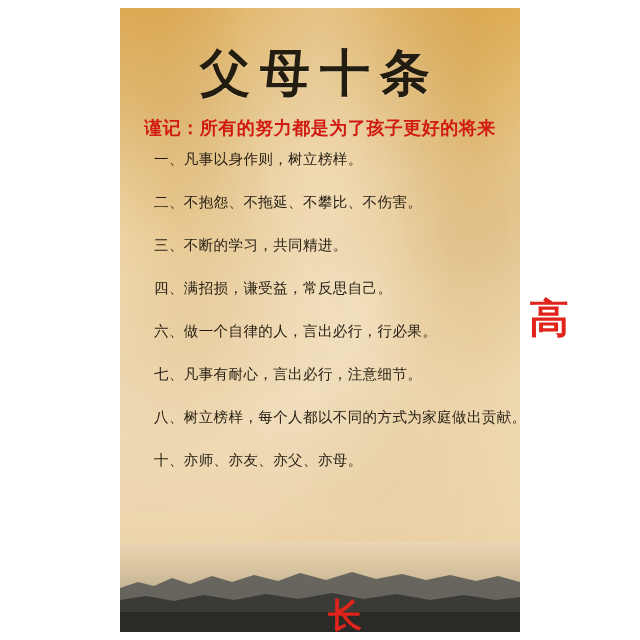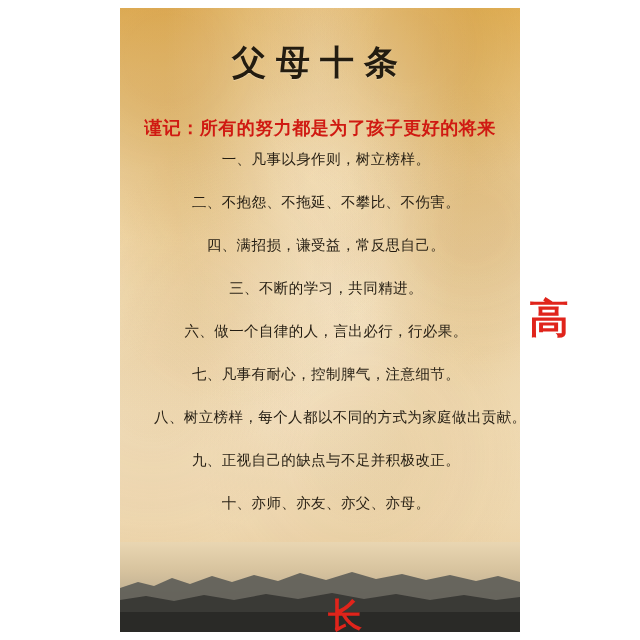--- a/index.html
+++ b/index.html
@@ -54,21 +54,21 @@
     opacity: .85;
   }
 
   .poster-title {
     position: absolute;
     left: 0; right: 0;
     top: 32px;
     text-align: center;
     font-family: "Liberation Serif", serif;
     font-weight: bold;
-    font-size: 34px;
+    font-size: 50px;
     letter-spacing: 10px;
     color: #231c10;
     text-shadow: 0 1px 0 rgba(255,255,255,0.25);
   }
 
   .poster-subtitle {
     position: absolute;
     left: 0; right: 0;
     top: 108px;
     text-align: center;
@@ -76,21 +76,20 @@
     font-weight: bold;
     color: #d01a12;
     letter-spacing: 0.5px;
   }
 
   .items {
     position: absolute;
     left: 34px;
     right: 22px;
     top: 142px;
-    text-align: center;
   }
 
   .item {
     font-size: 14.5px;
     color: #241d12;
     line-height: 1.3;
     margin-bottom: 24.2px;
     letter-spacing: 0.4px;
     white-space: nowrap;
   }
@@ -139,26 +138,25 @@
 
   <div class="poster">
     <div class="paper-noise"></div>
 
     <div class="poster-title">父母十条</div>
     <div class="poster-subtitle">谨记：所有的努力都是为了孩子更好的将来</div>
 
     <div class="items">
       <div class="item">一、凡事以身作则，树立榜样。</div>
       <div class="item">二、不抱怨、不拖延、不攀比、不伤害。</div>
+      <div class="item">三、不断的学习，共同精进。</div>
       <div class="item">四、满招损，谦受益，常反思自己。</div>
-      <div class="item">三、不断的学习，共同精进。</div>
       <div class="item">六、做一个自律的人，言出必行，行必果。</div>
-      <div class="item">七、凡事有耐心，控制脾气，注意细节。</div>
+      <div class="item">七、凡事有耐心，言出必行，注意细节。</div>
       <div class="item">八、树立榜样，每个人都以不同的方式为家庭做出贡献。</div>
-      <div class="item">九、正视自己的缺点与不足并积极改正。</div>
       <div class="item">十、亦师、亦友、亦父、亦母。</div>
     </div>
 
     <div class="horizon">
       <div class="sky"></div>
       <svg width="400" height="90" viewBox="0 0 400 90">
         <path d="M0 46 L18 40 L34 44 L52 36 L70 42 L92 34 L112 40 L134 33 L158 39 L180 31 L206 38 L232 30 L256 37 L282 32 L306 38 L330 33 L356 39 L378 34 L400 40 L400 90 L0 90 Z" fill="#5c5c56" opacity="0.9"></path>
         <path d="M0 58 L26 54 L54 59 L84 53 L114 58 L146 52 L178 57 L212 51 L244 57 L276 52 L310 58 L344 53 L376 58 L400 55 L400 90 L0 90 Z" fill="#3a3a36"></path>
         <rect x="0" y="70" width="400" height="20" fill="#2a2a27"></rect>
       </svg>

